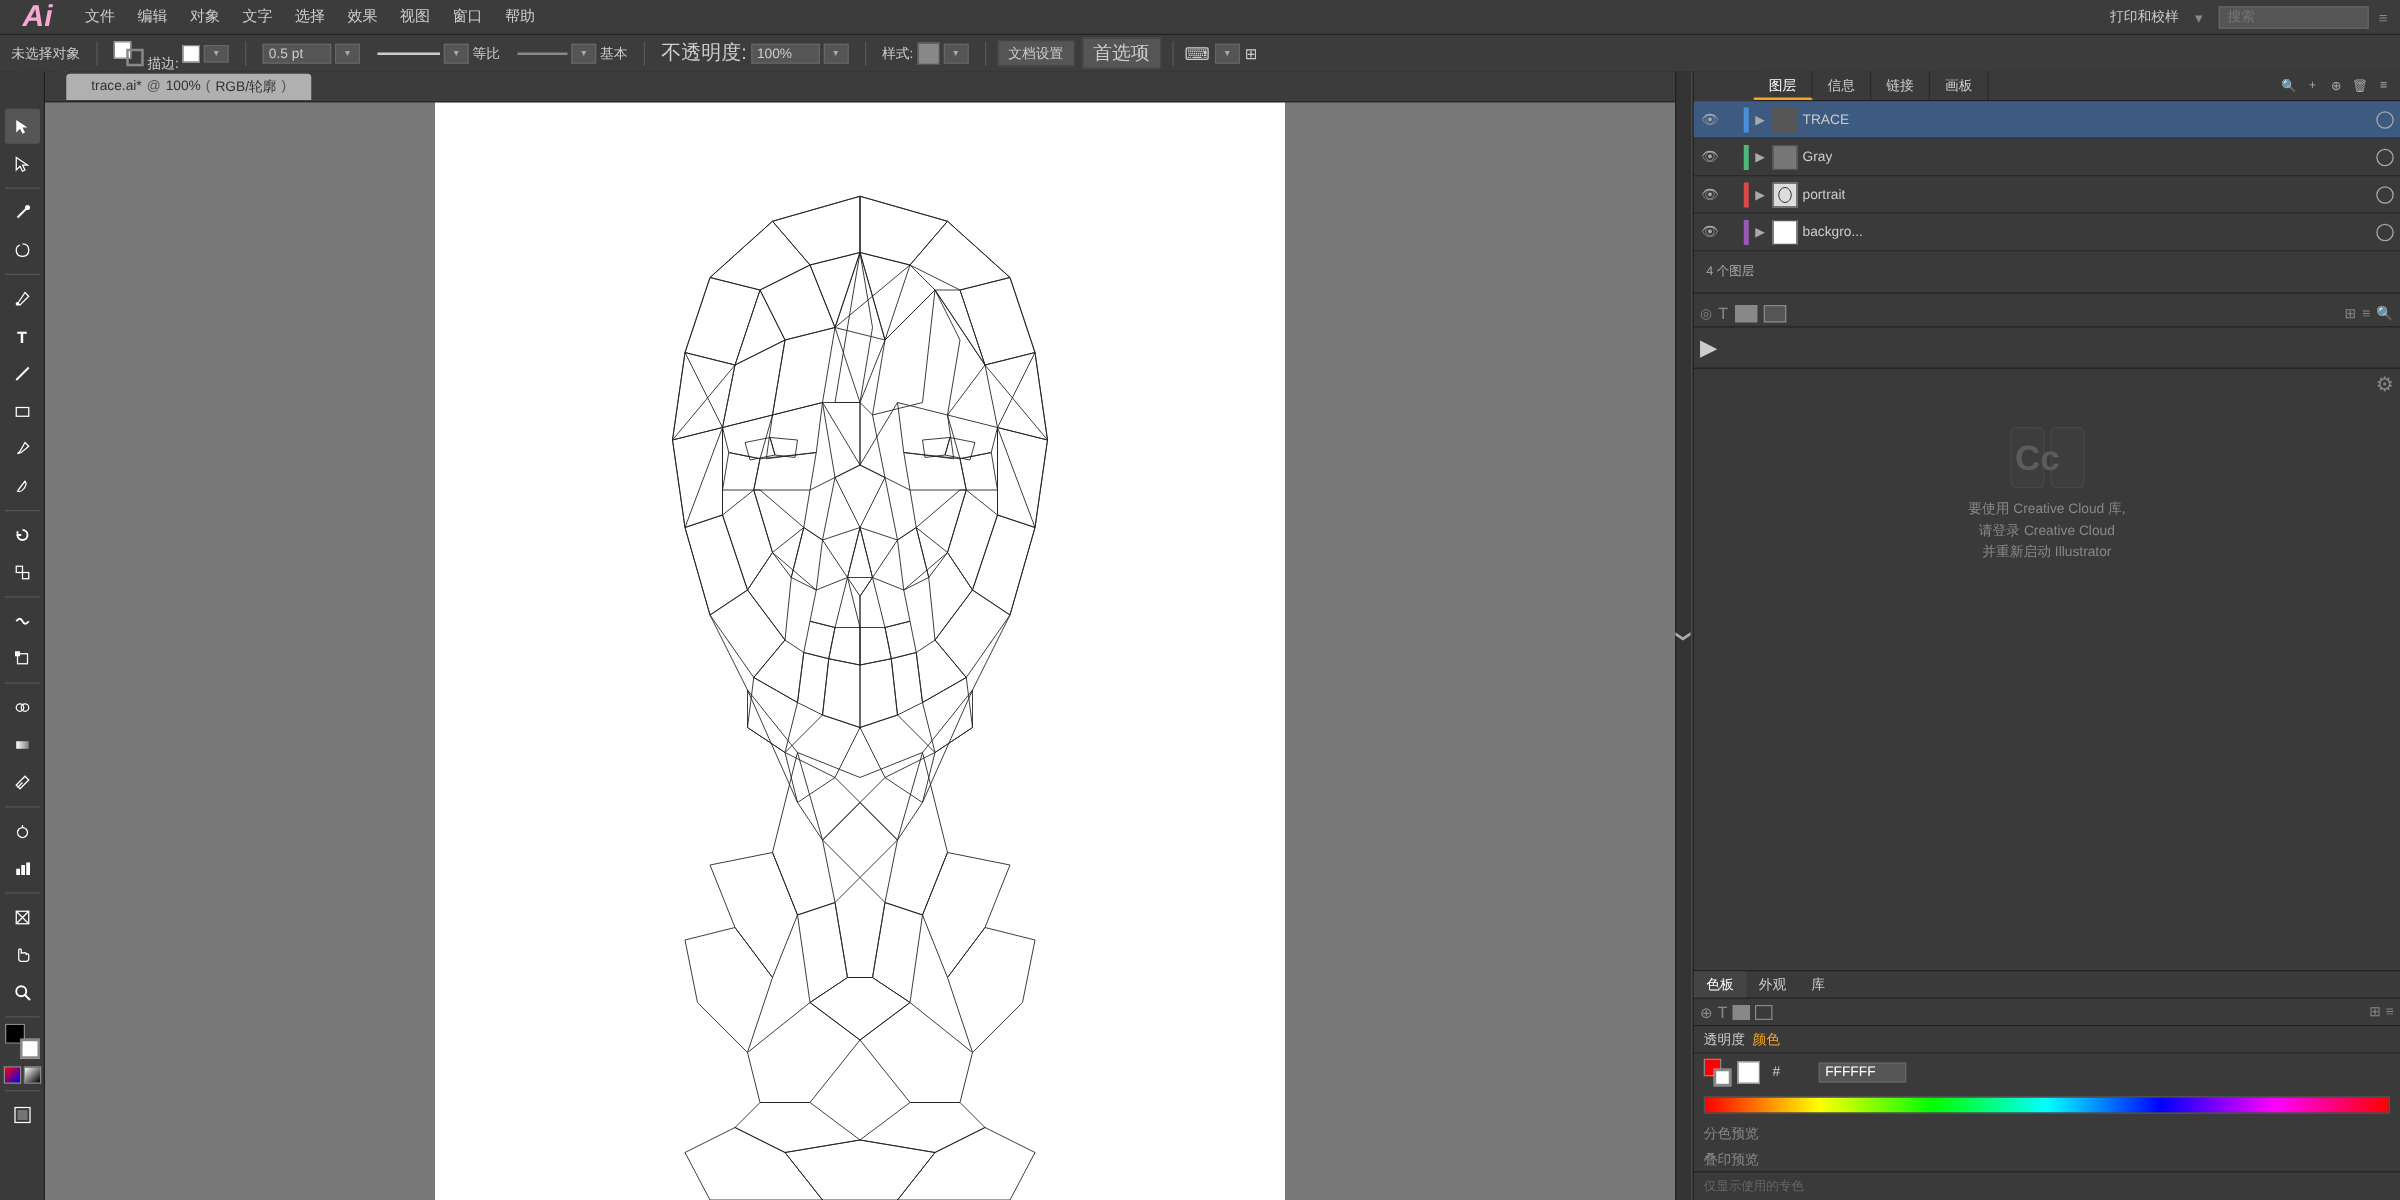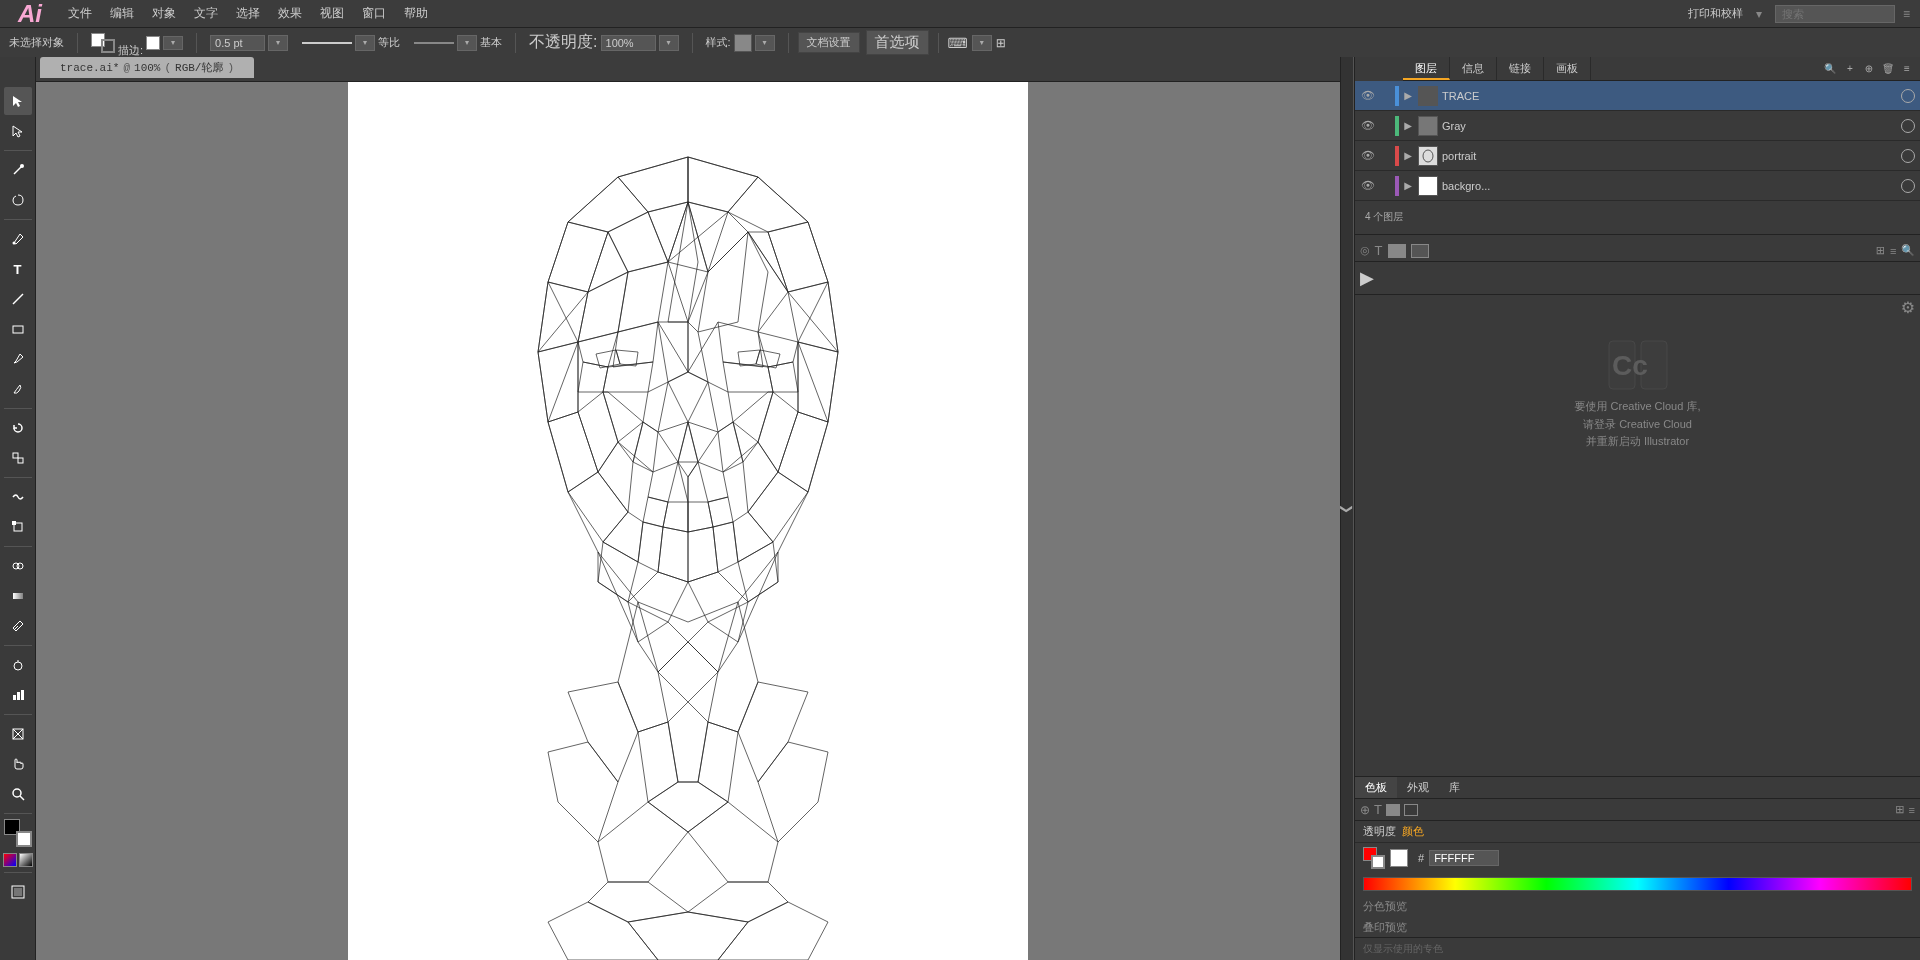--- a/index.html
+++ b/index.html
@@ -52,24 +52,23 @@
     #window-controls {
       position: absolute; top: 57px; left: 10px; display: flex; gap: 6px; align-items: center;
     }
     .win-btn { width: 12px; height: 12px; border-radius: 50%; cursor: pointer; }
     .win-close { background: #ff5f57; }
     .win-min { background: #febc2e; }
     .win-max { background: #28c840; }
 
     
     #tab-bar {
-      position: absolute; top: 57px; left: 0; width: 1340px; height: 25px;
-      background: #3c3c3c; display: flex; align-items: flex-start;
+      position: absolute; top: 57px; left: 13px; width: 1340px; height: 25px;
+      background: #3c3c3c; display: flex; align-items: center;
       border-bottom: 1px solid #222;
-      font-family: Liberation Mono, monospace;
     }
     #tab-bar .tab-spacer { width: 40px; }
     #tab-bar .tab {
       background: #b0b0b0; color: #333; padding: 3px 20px; font-size: 11px;
       border-top-left-radius: 3px; border-top-right-radius: 3px;
       cursor: pointer; display: flex; align-items: center; gap: 4px;
     }
 
     
     #left-toolbox {
@@ -168,21 +167,21 @@
     .lc-green { background: #4cb87a; }
     .lc-red { background: #d94a4a; }
     .lc-purple { background: #9b59b6; }
 
     
     .color-swatch-row { display: flex; align-items: center; padding: 4px 8px; gap: 5px; }
     .cs-white { width: 18px; height: 18px; background: #fff; border: 1px solid #888; }
     .color-hash { font-size: 11px; color: #ccc; margin-left: 5px; }
     .color-hex-input {
       background: #555; border: 1px solid #666; color: #fff;
-      padding: 1px 4px; width: 70px; font-size: 11px;
+      padding: 1px 4px; width: 70px; font-size: 11px; margin-left: 26px;
     }
 
     
     .gradient-bar {
       margin: 4px 8px; height: 14px;
       background: linear-gradient(to right, #ff0000, #ffff00, #00ff00, #00ffff, #0000ff, #ff00ff, #ff0000);
       border: 1px solid #555;
     }
 
     

